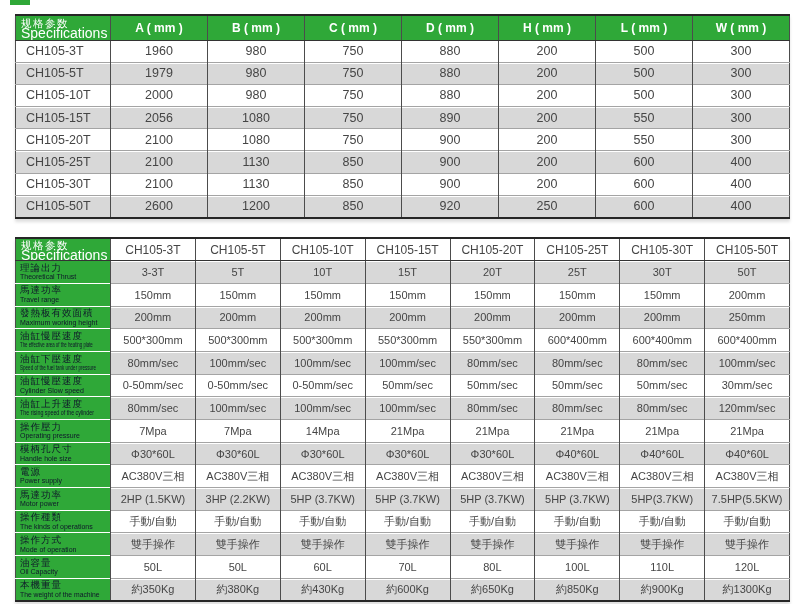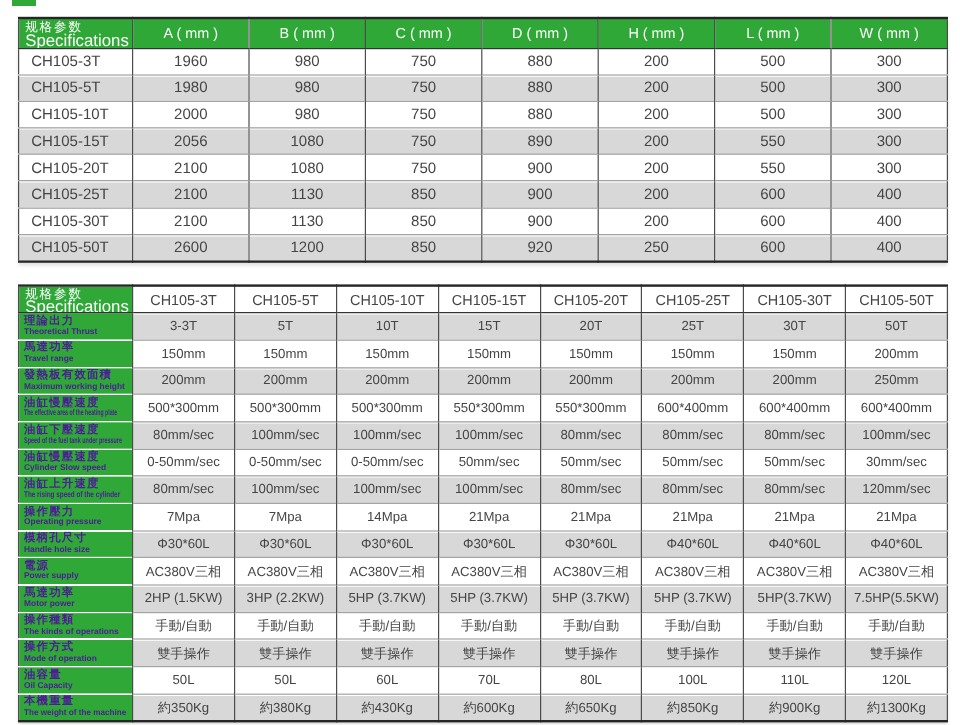--- a/index.html
+++ b/index.html
@@ -37,28 +37,28 @@
   thead th { border-bottom: 1px solid #333333; }
 
   .dim-table thead tr { height: 25px; }
   .dim-table tbody tr { height: 22.2px; }
   .spec-table tr { height: 22.7px; }
 
   th.corner { background: #2fa838; color: #ffffff; text-align: left; vertical-align: middle; padding-left: 5px; font-weight: normal; }
   .corner-zh { font-size: 10.5px; line-height: 11px; letter-spacing: 1.5px; }
   .corner-en { font-size: 14px; line-height: 9px; }
 
-  .dim-table thead th.colhead { background: #2fa838; color: #ffffff; font-weight: normal; font-size: 12px; text-align: center; }
+  .dim-table thead th.colhead { background: #2fa838; color: #ffffff; font-weight: bold; font-size: 12px; text-align: center; }
   .dim-table td { font-size: 12.5px; color: #454545; text-align: center; }
   td.model { text-align: left; padding-left: 10px; font-size: 12.5px; color: #454545; background: #fff; }
   tr.alt td { background: #d8d8d8; }
   tr.plain td { background: #ffffff; }
 
   .spec-table thead th.model-head { background: #ffffff; font-weight: normal; font-size: 12px; color: #454545; text-align: center; }
-  .spec-table th.rowlabel { background: #2fa838; color: #4c1d95; text-align: left; vertical-align: middle; padding-left: 4px; font-weight: bold; }
+  .spec-table th.rowlabel { background: #2fa838; color: #0f172a; text-align: left; vertical-align: middle; padding-left: 4px; font-weight: normal; }
   .rowlabel-zh { font-size: 9.5px; line-height: 10.5px; letter-spacing: 1px; white-space: nowrap; }
   .rowlabel-en { font-size: 7px; line-height: 8px; white-space: nowrap; transform-origin: 0 50%; }
   .spec-table td { font-size: 11px; color: #454545; text-align: center; white-space: nowrap; }
 </style>
 </head>
 <body>
 
 <div class="canvas">
   <div class="corner-chip"></div>
 
@@ -88,21 +88,21 @@
           <td>1960</td>
           <td>980</td>
           <td>750</td>
           <td>880</td>
           <td>200</td>
           <td>500</td>
           <td>300</td>
         </tr>
         <tr class="alt">
           <td class="model">CH105-5T</td>
-          <td>1980</td>
+          <td>1979</td>
           <td>980</td>
           <td>750</td>
           <td>880</td>
           <td>200</td>
           <td>500</td>
           <td>300</td>
         </tr>
         <tr class="plain">
           <td class="model">CH105-10T</td>
           <td>2000</td>

